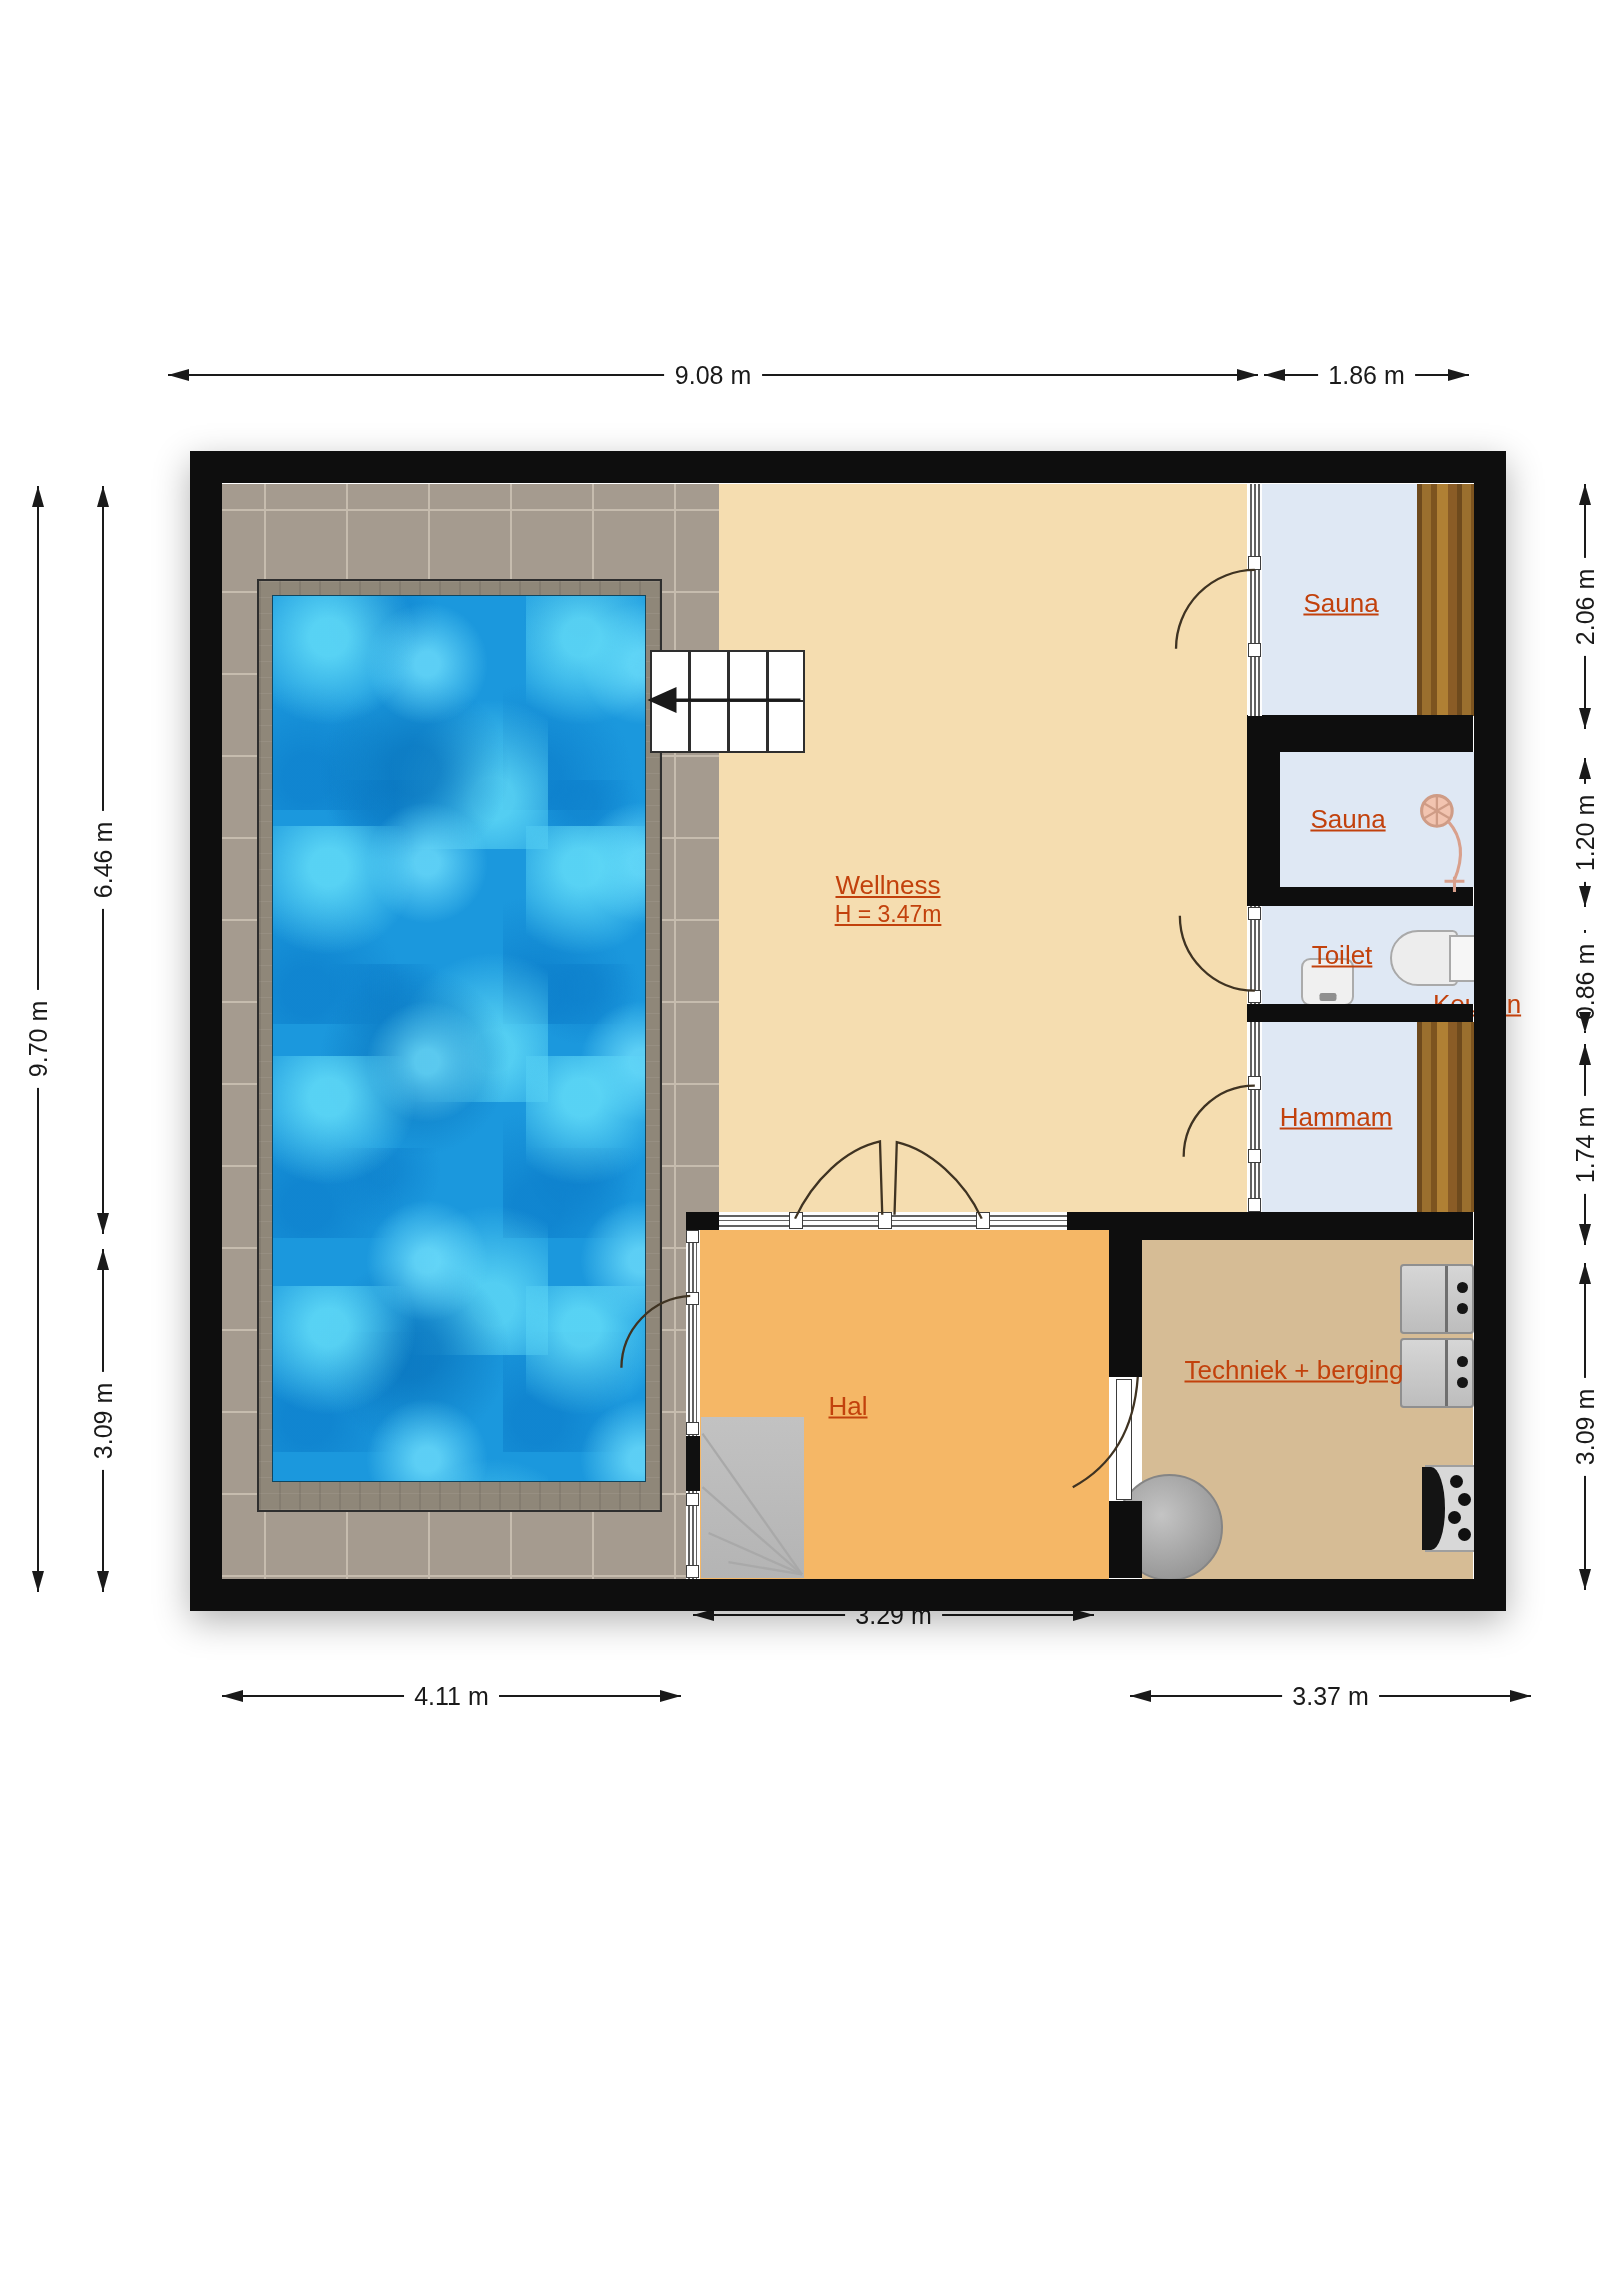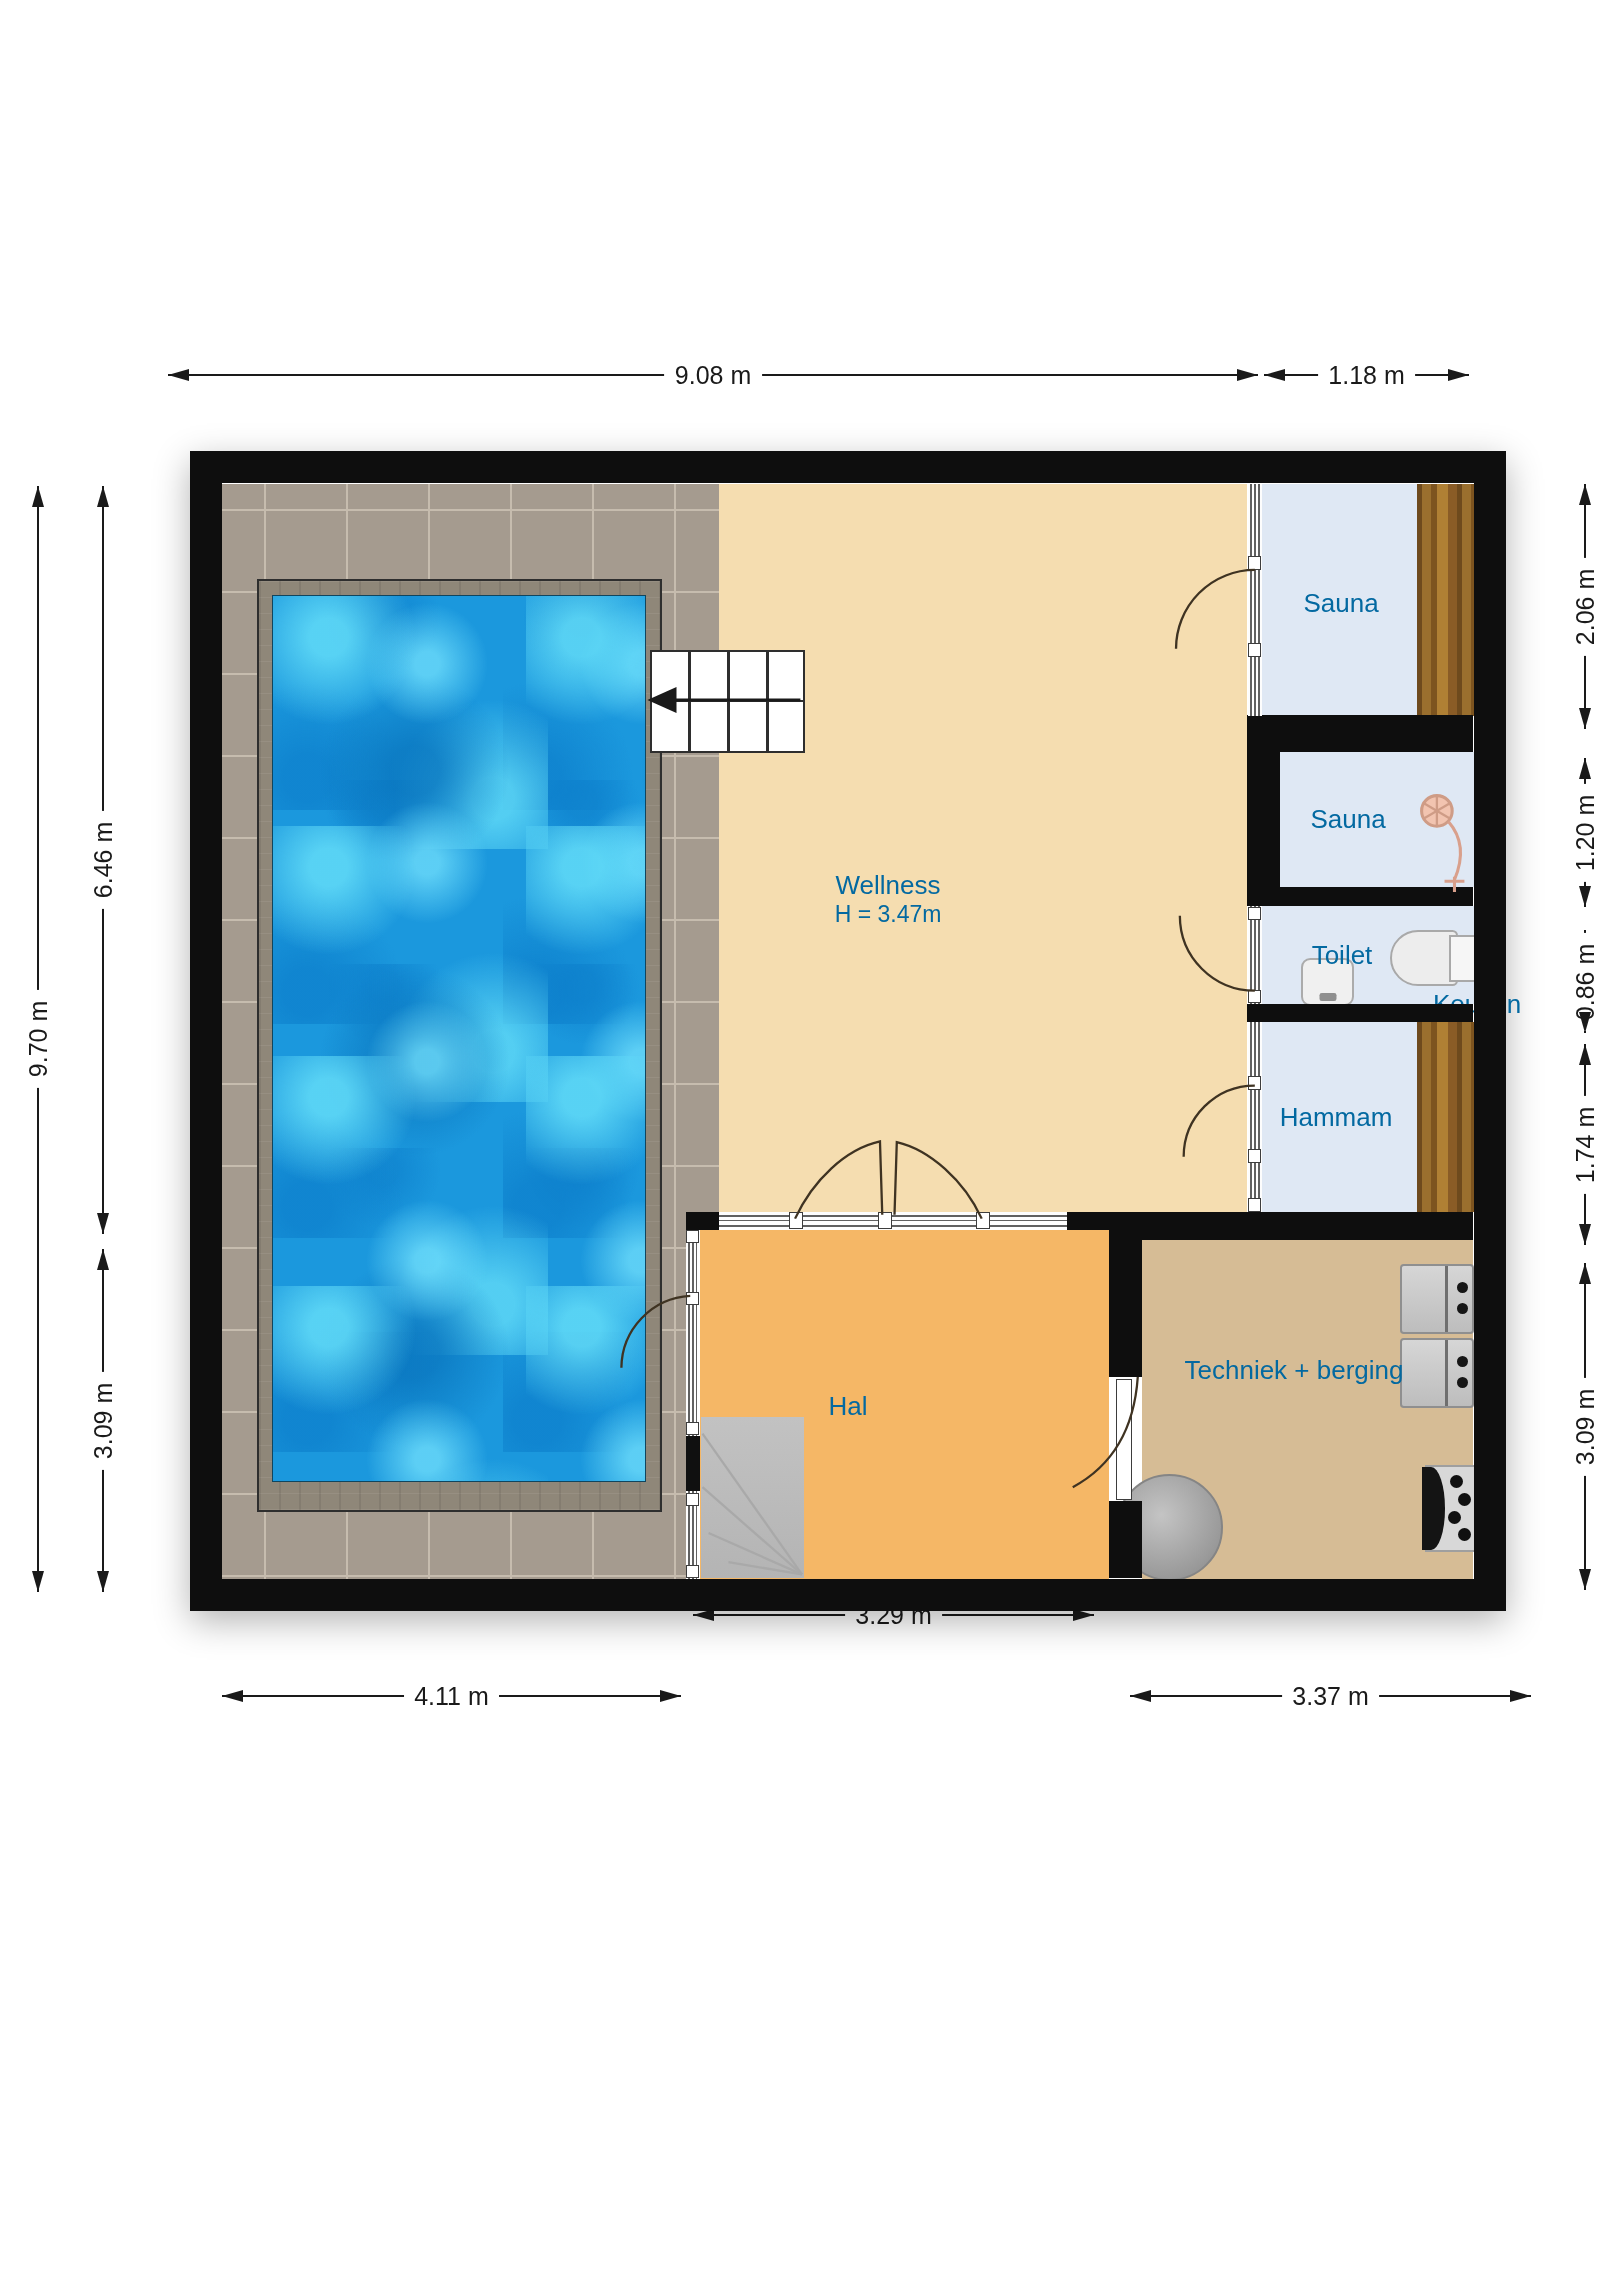--- a/index.html
+++ b/index.html
@@ -64,22 +64,22 @@
 
   
   .stairs-top{position:absolute;z-index:36;border:2.3px solid #2e2e2e;
     background:
       linear-gradient(#2e2e2e,#2e2e2e) 0 50%/100% 2.3px no-repeat,
       repeating-linear-gradient(90deg,transparent 0 36px,#2e2e2e 36px 39px),
       #fff;}
   .stairs-hall{position:absolute;z-index:12;background:linear-gradient(180deg,#c2c2c2,#b4b4b4);}
 
   
-  .room-label{position:absolute;z-index:40;font-size:26px;color:#0369a1;white-space:nowrap;
-    transform:translate(-50%,-50%);}
+  .room-label{position:absolute;z-index:40;font-size:26px;color:#c2410c;white-space:nowrap;
+    transform:translate(-50%,-50%);text-decoration:underline;}
   .room-sub{font-size:23px;text-align:center;}
   .clipped{z-index:20;}
   .title-block{position:absolute;z-index:40;text-align:center;font-size:34px;line-height:38px;color:#111;}
 
   
   .fixture{position:absolute;z-index:14;}
   .appliance{background:linear-gradient(180deg,#d6d6d6,#bdbdbd);border:2.3px solid #8f8f8f;border-radius:3.8px;}
   .appliance .seam{position:absolute;top:0;bottom:0;left:62%;width:2.3px;background:#6f6f6f;}
   .appliance .dot{position:absolute;width:11.5px;height:11.5px;border-radius:50%;background:#161616;left:78%;}
   .toilet-bowl{background:#ededed;border:2.3px solid #a9a9a9;border-radius:31px 6.1px 6.1px 31px;}
@@ -98,21 +98,21 @@
 </style>
 </head>
 <body>
 
 <div class="canvas">
 
   <div class="dim-h" style="left:168px;top:374px;width:1090px;">
     <span class="lbl">9.08 m</span>
   </div>
   <div class="dim-h" style="left:1264px;top:374px;width:205px;">
-    <span class="lbl">1.18 m</span>
+    <span class="lbl">1.86 m</span>
   </div>
 
   <div class="dim-h" style="left:222px;top:1695px;width:459px;">
     <span class="lbl">4.11 m</span>
   </div>
   <div class="dim-h" style="left:693px;top:1614px;width:401px;">
     <span class="lbl">3.29 m</span>
   </div>
   <div class="dim-h" style="left:1130px;top:1695px;width:401px;">
     <span class="lbl">3.37 m</span>

